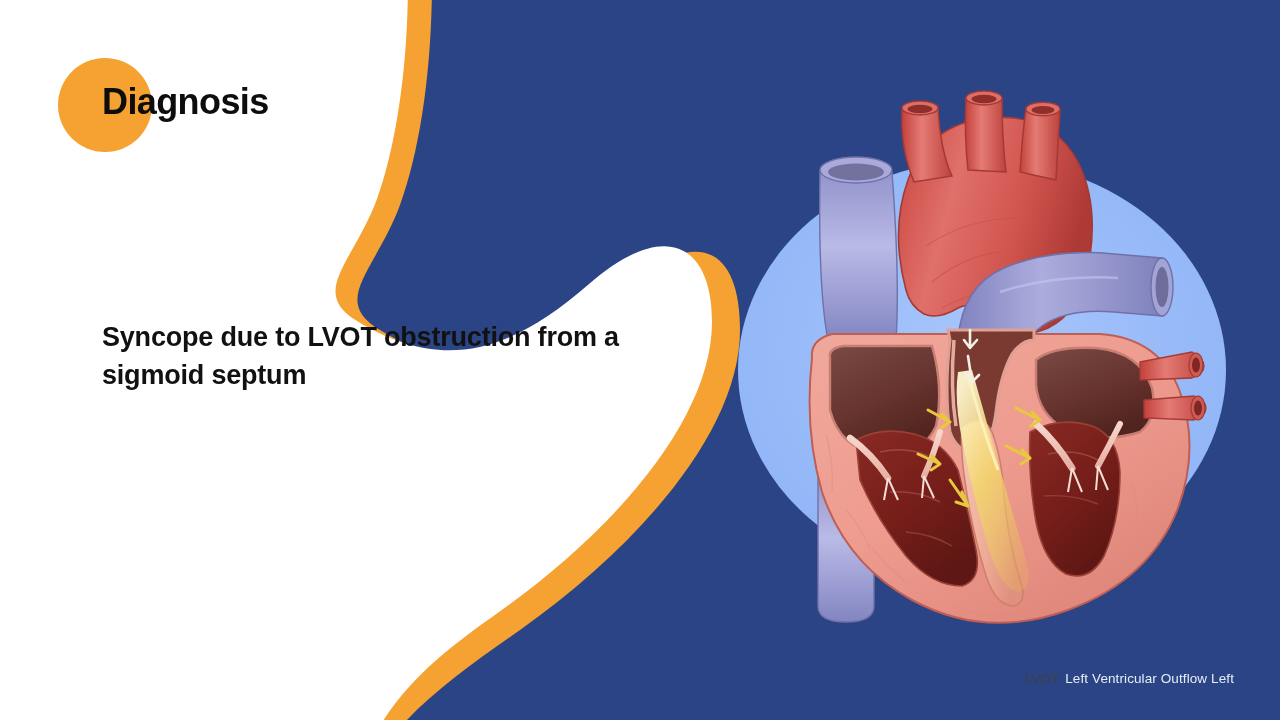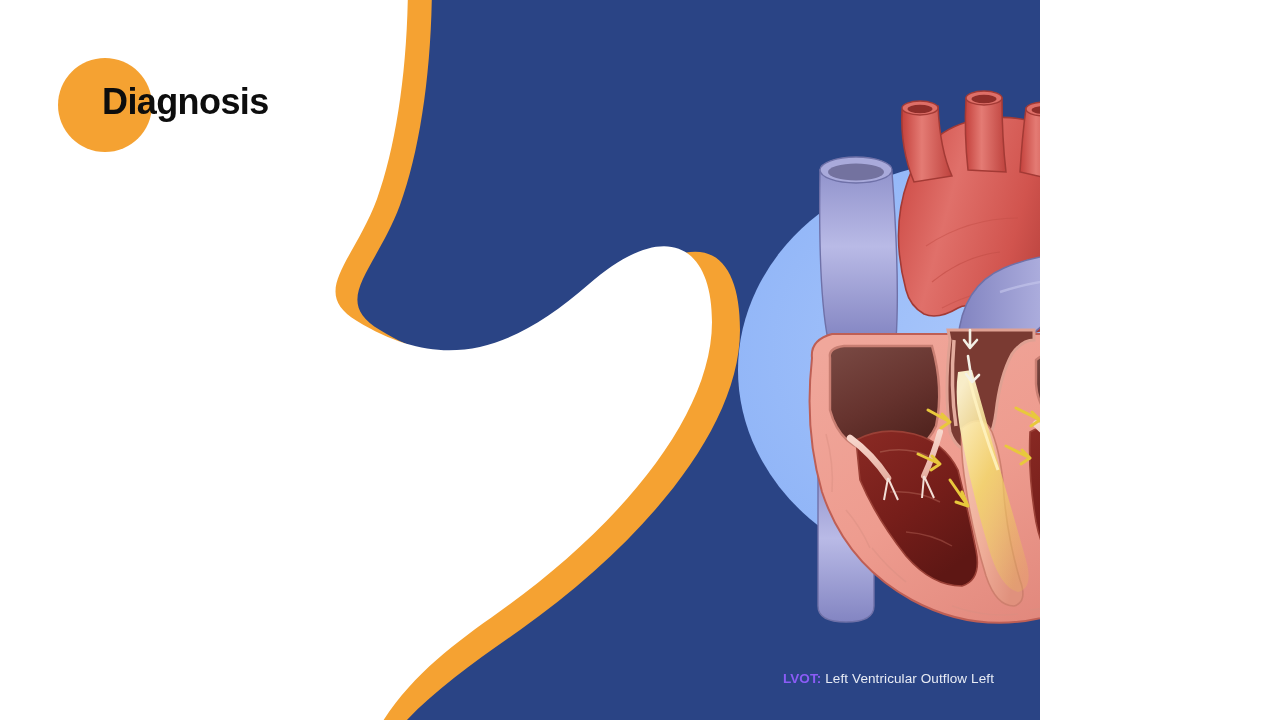--- a/index.html
+++ b/index.html
@@ -5,21 +5,21 @@
 <style>
   * { margin:0; padding:0; box-sizing:border-box; }
   html, body {
     width:1280px; height:720px;
     overflow:hidden;
     background:#ffffff;
     font-family:"Liberation Sans", sans-serif;
   }
   #slide {
     position:relative;
-    width:1040px; height:720px;
+    width:1280px; height:720px;
     background:#ffffff;
     overflow:hidden;
   }
 
   
   #bg-shapes {
     position:absolute; inset:0;
     width:1280px; height:720px;
   }
 
@@ -70,22 +70,22 @@
   
   #footnote {
     position:absolute;
     right:46px; bottom:34px;
     font-size:13.5px;
     color:#E8ECF5;
     letter-spacing:0.1px;
     white-space:nowrap;
   }
   #footnote .abbr {
-    font-weight:bold;
-    color:#8b5cf6;
+    font-weight:normal;
+    color:#404040;
     text-align:center;
   }
 </style>
 </head>
 <body>
 
 <div id="slide">
 
   <svg id="bg-shapes" viewBox="0 0 1280 720">
     <defs>
@@ -117,20 +117,21 @@
                C 451,646 402,682 372,740
                L 0,740 Z"></path>
     </g>
   </svg>
 
   <div id="title-block">
     <div id="title-circle"></div>
     <div id="page-title">Diagnosis</div>
   </div>
 
+  <div id="body-text">Syncope due to LVOT obstruction from a sigmoid septum</div>
 
   <div id="illustration">
     <svg width="580" height="600" viewBox="0 0 580 600" xmlns="http://www.w3.org/2000/svg">
       <defs>
         <radialGradient id="haloGrad" cx="50%" cy="45%" r="60%">
           <stop offset="0%" stop-color="#A8C6FB"></stop>
           <stop offset="100%" stop-color="#8FB4F7"></stop>
         </radialGradient>
         <linearGradient id="aortaGrad" x1="0%" y1="0%" x2="100%" y2="30%">
           <stop offset="0%" stop-color="#C9433E"></stop>

